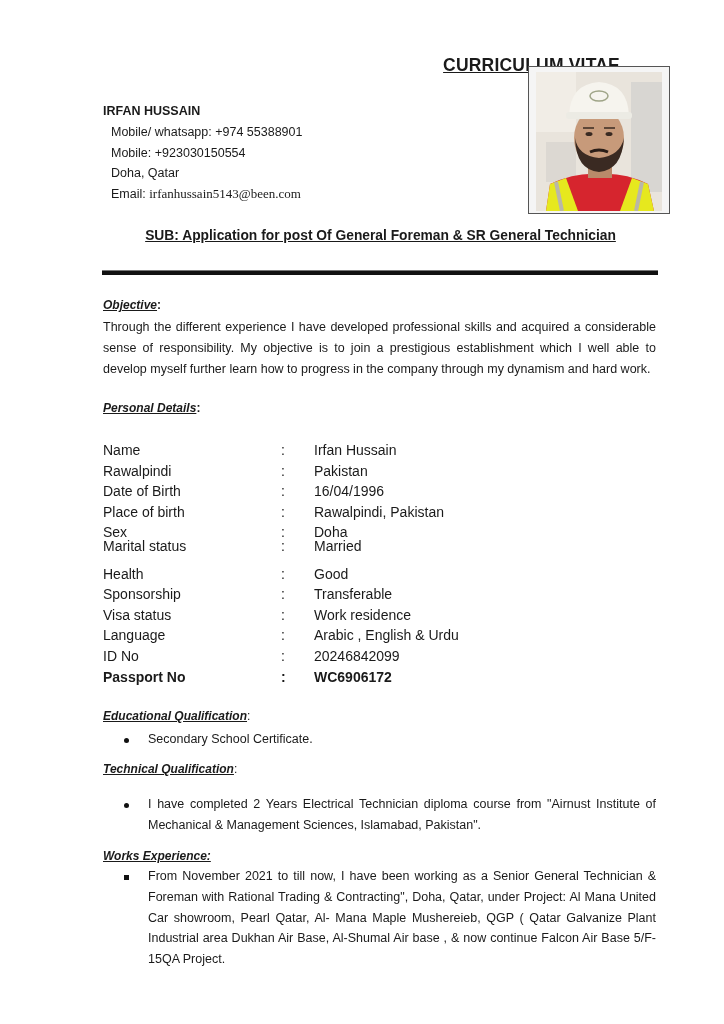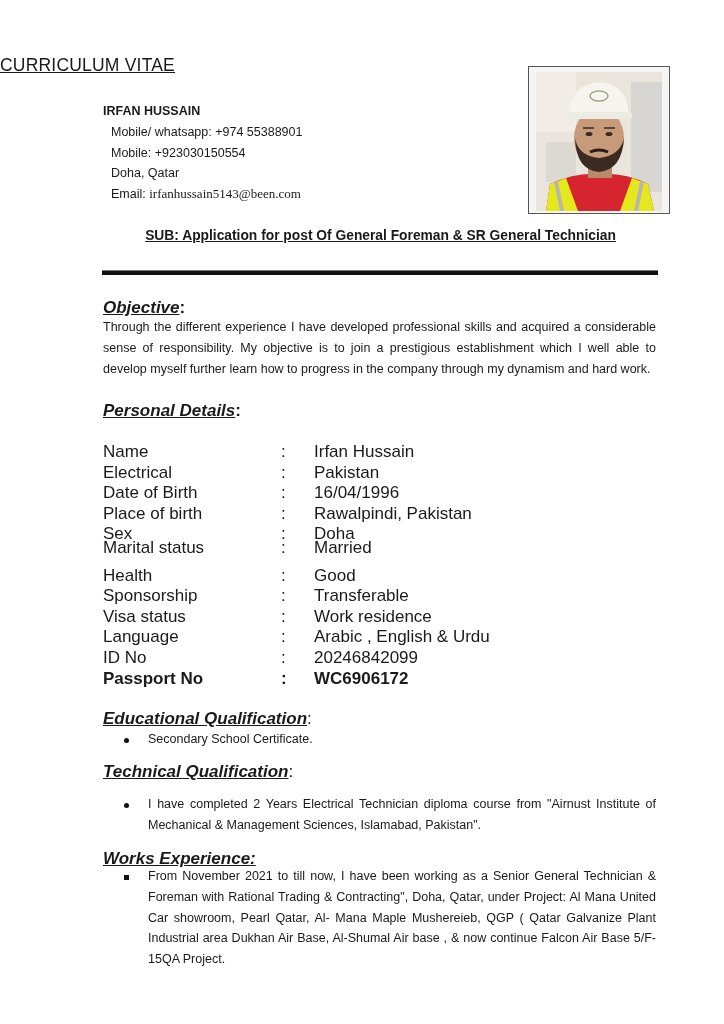--- a/index.html
+++ b/index.html
@@ -1,37 +1,37 @@
 <!DOCTYPE html>
 <html><head>
   <meta charset="utf-8">
   <style>
     html, body { margin: 0; padding: 0; background: #ffffff; }
     body { width: 724px; height: 1024px; position: relative; overflow: hidden;
       font-family: "Liberation Sans", "DejaVu Sans", sans-serif; color: #1a1a1a; }
     .abs { position: absolute; }
-    .title { left: 0; width: 620px; top: 55px; text-align: left; font-weight: normal;
+    .title { left: 0; width: 620px; top: 55px; text-align: right; font-weight: bold;
       font-size: 17.5px; text-decoration: underline; letter-spacing: 0.2px; }
     .name { left: 103px; top: 104px; font-weight: bold; font-size: 12.5px; }
     .contact { left: 111px; font-size: 12.5px; }
     .email { font-family: "Liberation Serif", "DejaVu Serif", serif; font-size: 13px; }
     .photo-frame { left: 528px; top: 66px; width: 142px; height: 148px; border: 1px solid #555;
       background: #f5f5f5; box-sizing: border-box; }
     .photo-frame svg { position: absolute; left: 7px; top: 5px; width: 126px; height: 139px; }
     .subject { left: 103px; width: 555px; top: 228px; text-align: center; font-weight: bold;
       font-size: 13.8px; text-decoration: underline; }
     .rule { left: 102px; top: 271px; width: 556px; height: 4px; background: #111;
       box-shadow: 0 -1px 0 #777; }
-    .heading { left: 103px; font-size: 17px; font-weight: bold; font-style: italic; }
+    .heading { left: 103px; font-size: 12px; font-weight: bold; font-style: italic; }
     .heading span.u { text-decoration: underline; }
     .heading span.c { font-style: normal; }
     .heading.nb span.c { font-weight: normal; }
     .para { left: 103px; width: 553px; top: 317px; font-size: 12.5px; line-height: 20.8px;
       text-align: justify; }
-    .pd-row { left: 103px; width: 560px; font-size: 17px; height: 20px; }
+    .pd-row { left: 103px; width: 560px; font-size: 14px; height: 20px; }
     .pd-label { position: absolute; left: 0; }
     .pd-colon { position: absolute; left: 178px; }
     .pd-value { position: absolute; left: 211px; }
     .bullet-row { left: 124px; width: 532px; font-size: 12.5px; line-height: 20.8px; }
     .bullet { position: absolute; left: 0; top: 0; }
     .bullet-text { position: absolute; left: 24px; width: 508px; text-align: justify; }
     .dot { display: inline-block; width: 5px; height: 5px; border-radius: 50%; background: #111;
       margin-top: 8px; }
     .sq { display: inline-block; width: 5px; height: 5px; background: #111; margin-top: 7px; }
   </style>
@@ -93,21 +93,21 @@
   <span class="u">Personal Details</span><span class="c">:</span>
 </div>
 
 <div id="pd-table">
     <div class="abs pd-row" style="top: 442px;">
       <span class="pd-label">Name</span>
       <span class="pd-colon">:</span>
       <span class="pd-value">Irfan Hussain</span>
     </div>
     <div class="abs pd-row" style="top: 462.6px;">
-      <span class="pd-label">Electrical</span>
+      <span class="pd-label">Rawalpindi</span>
       <span class="pd-colon">:</span>
       <span class="pd-value">Pakistan</span>
     </div>
     <div class="abs pd-row" style="top: 483.2px;">
       <span class="pd-label">Date of Birth</span>
       <span class="pd-colon">:</span>
       <span class="pd-value">16/04/1996</span>
     </div>
     <div class="abs pd-row" style="top: 503.8px;">
       <span class="pd-label">Place of birth</span>

